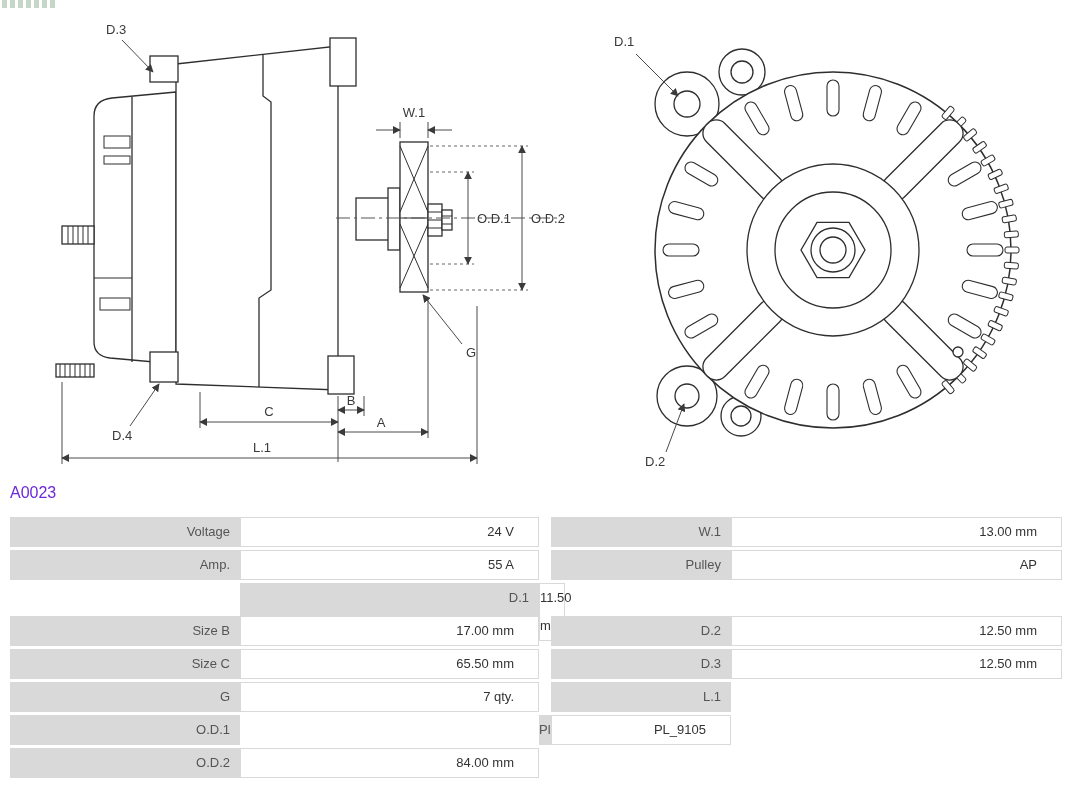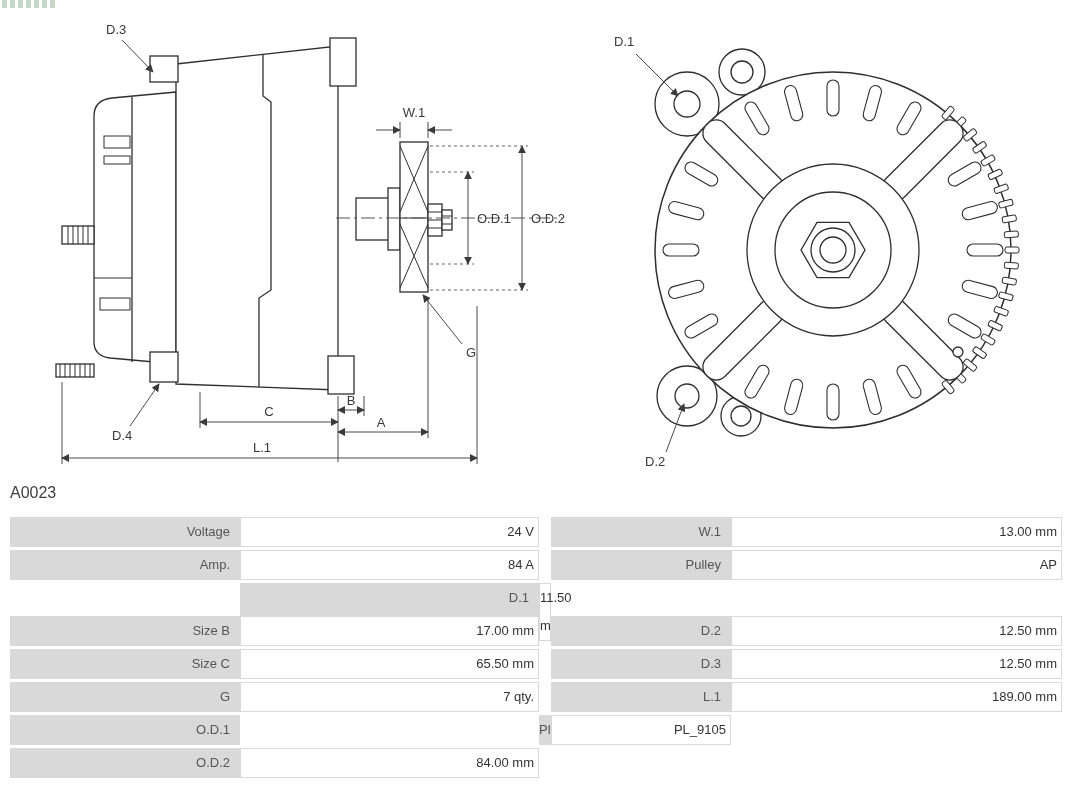--- a/index.html
+++ b/index.html
@@ -3,25 +3,25 @@
 <meta charset="utf-8">
 <style>
   html,body{margin:0;padding:0;background:#ffffff;}
   body{width:1080px;height:786px;font-family:"Liberation Sans",sans-serif;position:relative;overflow:hidden;}
   .page{position:relative;width:1080px;height:700px;background:#fff;}
   .logo-fragment{position:absolute;left:2px;top:0;width:54px;height:8px;
     background:repeating-linear-gradient(90deg,#b9cdb9 0 5px,#ffffff 5px 8px);opacity:.8;}
   .drawing-wrap{position:absolute;left:0;top:0;width:1080px;height:478px;}
   svg{display:block;}
   .dimtext{font-family:"Liberation Sans",sans-serif;font-size:13px;fill:#3a3a3a;}
-  .part-number{position:absolute;left:10px;top:484px;font-size:16px;color:#404040;}
+  .part-number{position:absolute;left:10px;top:484px;font-size:16px;color:#6d28d9;}
   .spec-table{position:absolute;left:10px;top:517px;width:1052px;display:flex;flex-direction:column;row-gap:3px;}
   .trow{display:grid;grid-template-columns:230px 299px 12px 180px 1fr;height:30px;}
   .tlabel{background:#d9d9d9;color:#555;font-size:13px;line-height:30px;text-align:right;padding-right:10px;box-sizing:border-box;}
-  .tvalue{background:#fff;border:1px solid #d9d9d9;color:#333;font-size:13px;line-height:28px;text-align:right;padding-right:4px;box-sizing:border-box;}
+  .tvalue{background:#fff;border:1px solid #d9d9d9;color:#333;font-size:13px;line-height:28px;text-align:right;padding-right:24px;box-sizing:border-box;}
   .tgap{background:transparent;}
   .blank{background:transparent;border:none;}
 </style>
 </head>
 <body>
 
 <div class="page">
 
   <div class="logo-fragment"></div>
 
@@ -201,21 +201,21 @@
   <div class="spec-table">
     <div class="trow">
       <div class="tlabel">Voltage</div>
       <div class="tvalue">24 V</div>
       <div class="tgap"></div>
       <div class="tlabel">W.1</div>
       <div class="tvalue">13.00 mm</div>
     </div>
     <div class="trow">
       <div class="tlabel">Amp.</div>
-      <div class="tvalue">84 A</div>
+      <div class="tvalue">55 A</div>
       <div class="tgap"></div>
       <div class="tlabel">Pulley</div>
       <div class="tvalue">AP</div>
     </div>
     <div class="trow">
       <div class="tgap"></div>
       <div class="tlabel">D.1</div>
       <div class="tvalue">11.50 mm</div>
     </div>
     <div class="trow">
@@ -230,21 +230,20 @@
       <div class="tvalue">65.50 mm</div>
       <div class="tgap"></div>
       <div class="tlabel">D.3</div>
       <div class="tvalue">12.50 mm</div>
     </div>
     <div class="trow">
       <div class="tlabel">G</div>
       <div class="tvalue">7 qty.</div>
       <div class="tgap"></div>
       <div class="tlabel">L.1</div>
-      <div class="tvalue">189.00 mm</div>
     </div>
     <div class="trow">
       <div class="tlabel">O.D.1</div>
       <div class="tgap"></div>
       <div class="tlabel">Plug</div>
       <div class="tvalue">PL_9105</div>
     </div>
     <div class="trow">
       <div class="tlabel">O.D.2</div>
       <div class="tvalue">84.00 mm</div>

